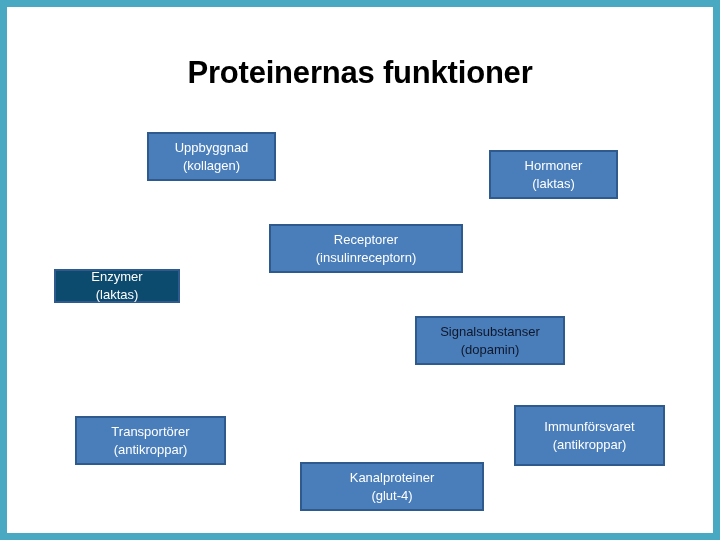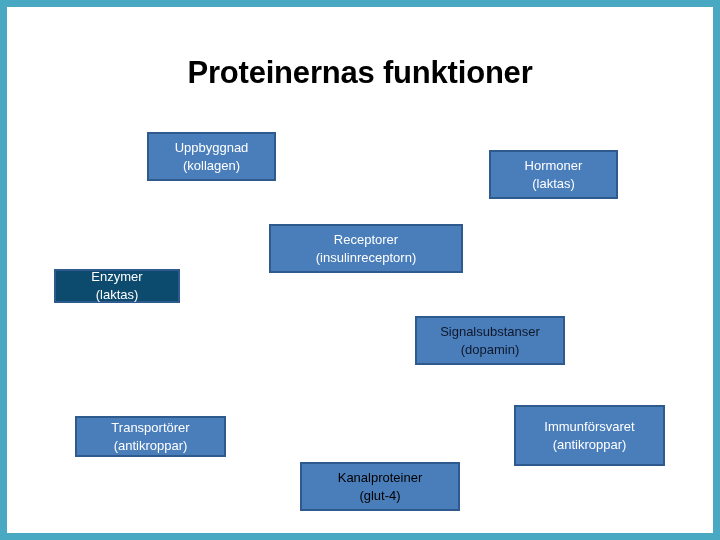--- a/index.html
+++ b/index.html
@@ -85,29 +85,29 @@
     <div class="fbox" id="box-3" style="left: 47px; top: 262px; width: 126px; height: 34px; background: #0c4a6e; border-color: rgb(46, 90, 142); color: rgb(255, 255, 255);">
       <span class="l1">Enzymer</span>
       <span class="l2">(laktas)</span>
     </div>
 
     <div class="fbox" id="box-4" style="left: 408px; top: 309px; width: 150px; height: 49px; background: rgb(74, 126, 187); border-color: rgb(46, 90, 142); color: #0f172a;">
       <span class="l1">Signalsubstanser</span>
       <span class="l2">(dopamin)</span>
     </div>
 
-    <div class="fbox" id="box-5" style="left: 68px; top: 409px; width: 151px; height: 41px; background: rgb(74, 126, 187); border-color: rgb(46, 90, 142); color: rgb(255, 255, 255);">
+    <div class="fbox" id="box-5" style="left: 68px; top: 409px; width: 151px; height: 49px; background: rgb(74, 126, 187); border-color: rgb(46, 90, 142); color: rgb(255, 255, 255);">
       <span class="l1">Transportörer</span>
       <span class="l2">(antikroppar)</span>
     </div>
 
     <div class="fbox" id="box-6" style="left: 507px; top: 398px; width: 151px; height: 61px; background: rgb(74, 126, 187); border-color: rgb(46, 90, 142); color: #ffffff;">
       <span class="l1">Immunförsvaret</span>
       <span class="l2">(antikroppar)</span>
     </div>
 
-    <div class="fbox" id="box-7" style="left: 293px; top: 455px; width: 160px; height: 49px; background: rgb(74, 126, 187); border-color: rgb(46, 90, 142); color: #000000;">
+    <div class="fbox" id="box-7" style="left: 293px; top: 455px; width: 184px; height: 49px; background: rgb(74, 126, 187); border-color: rgb(46, 90, 142); color: #ffffff;">
       <span class="l1">Kanalproteiner</span>
       <span class="l2">(glut-4)</span>
     </div>
 
   </div>
 </div>
 
 </body></html>

